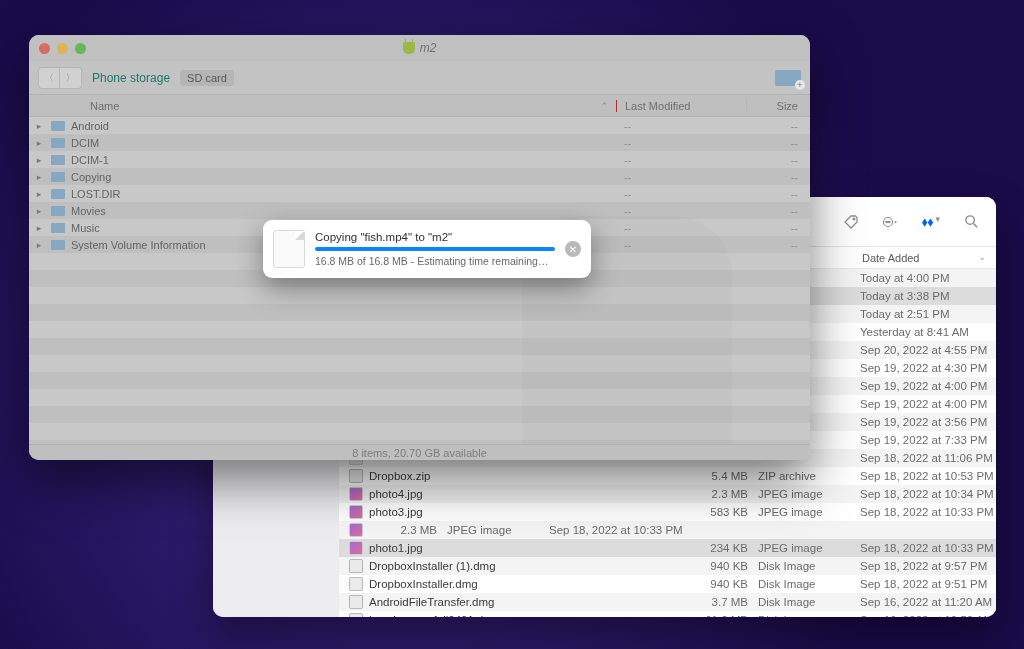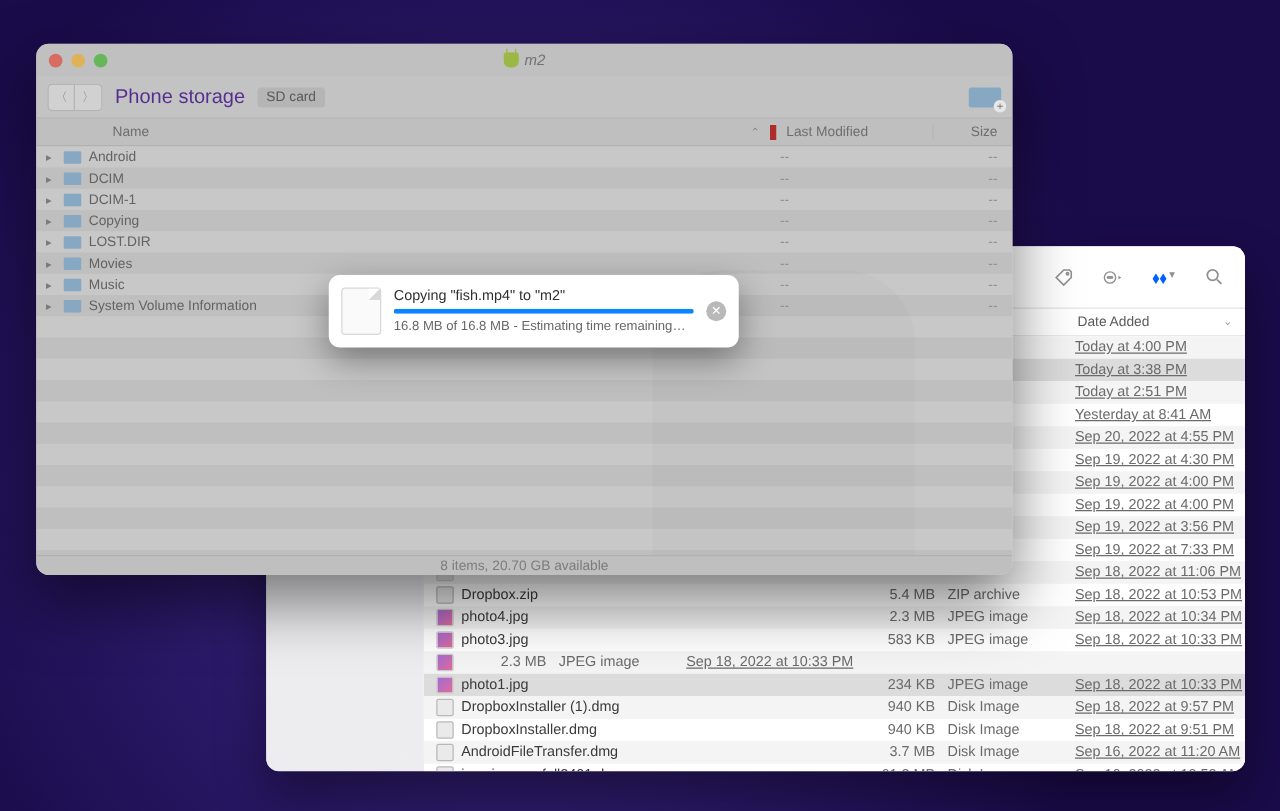--- a/index.html
+++ b/index.html
@@ -13,28 +13,28 @@
   .tl.r{background:#ec6a5e;} .tl.y{background:#f5bf4f;} .tl.g{background:#61c554;}
   .android-title { position:absolute; left:0; right:0; text-align:center; color:#707070; font-size:12px; font-weight:500; display:flex; justify-content:center; align-items:center; gap:5px; }
   .droid-ico { width:12px; height:12px; background:#a4c639; border-radius:2px 2px 5px 5px; position:relative; }
   .droid-ico::before, .droid-ico::after { content:''; position:absolute; width:1px; height:4px; background:#a4c639; top:-3px; }
   .droid-ico::before{left:2px;} .droid-ico::after{right:2px;}
 
   .pathbar { height:34px; background:#d4d4d4; display:flex; align-items:center; padding:0 9px; gap:10px; border-bottom:1px solid #bfbfbf; }
   .navseg { display:flex; }
   .navbtn { width:22px; height:22px; background:#e4e4e4; border:1px solid #c2c2c2; display:flex; align-items:center; justify-content:center; font-size:10px; color:#888; }
   .navbtn:first-child{border-radius:4px 0 0 4px;} .navbtn:last-child{border-radius:0 4px 4px 0; border-left:none;}
-  .crumb { color:#4c1d95; font-size:16px; }
+  .crumb { color:#0f766e; font-size:12px; }
   .crumb.active { background:#c2c2c2; padding:2px 7px; border-radius:3px; color:#525252; font-size:11px; }
   .folder-add { margin-left:auto; width:26px; height:16px; background:#8ab3d4; border-radius:2px; position:relative; }
   .folder-add::after{content:'+'; position:absolute; right:-4px; bottom:-4px; background:#fff; color:#777; border-radius:50%; width:10px; height:10px; font-size:9px; line-height:10px; text-align:center;}
 
   .listhdr { height:22px; background:#cfcfcf; display:flex; align-items:center; font-size:11px; color:#6c6c6c; border-bottom:1px solid #bfbfbf; }
   .listhdr .colname{flex:1; padding-left:13px;margin-left:48px;} .listhdr .sorticon{padding-right:8px; font-size:9px; color:#888;}
-  .listhdr .colmod{width:130px; border-left:5px solid #b91c1c; padding-left:8px;} .listhdr .colsize{width:64px; text-align:right; padding-right:12px; border-left:1px solid #c4c4c4;}
+  .listhdr .colmod{width:130px; border-left:1px solid #b91c1c; padding-left:8px;} .listhdr .colsize{width:64px; text-align:right; padding-right:12px; border-left:1px solid #c4c4c4;}
 
   .filelist { flex:1; background:#cfcfcf; overflow:hidden; position:relative; }
   .filelist::after { content:''; position:absolute; right:78px; bottom:-12px; width:210px; height:240px; background:#c4c4c4; -webkit-mask: radial-gradient(circle at 50% 42%, #000 23%, transparent 24%), radial-gradient(circle at 34% 22%, #000 4%, transparent 5%), radial-gradient(circle at 66% 22%, #000 4%, transparent 5%), linear-gradient(#000,#000); -webkit-mask-composite: source-over; mask: none; opacity:0.45; border-radius:58px 58px 0 0; }
   .frow { display:flex; align-items:center; height:17px; font-size:11px; color:#5e5e5e; position:relative; z-index:2;}
   .frow:nth-child(odd){background:rgba(255,255,255,.22);} .frow:nth-child(even){background:transparent;}
   .frow .disc{width:12px; font-size:9px; color:#7a7a7a; text-align:center; margin-left:4px;}
   .frow .fico{width:14px; height:10px; background:#8ab3d4; border-radius:1px; margin:0 6px;}
   .frow .fname{flex:1;} .frow .fdash{width:130px; text-align:left; color:#929292; padding-left:8px;} .frow .fdash2{width:64px; text-align:right; padding-right:12px; color:#929292;}
   .frow.stripe{height:17px;}
 
@@ -58,21 +58,21 @@
   .finder-hdr .hdt{flex:1; padding-left:10px; display:flex; justify-content:space-between; padding-right:10px;}
   .finder-hdr .hdt .chev{font-size:9px; color:#999;}
 
   .finder-rows { flex:1; overflow:hidden; }
   .xrow { display:flex; align-items:center; height:18px; font-size:11.5px; color:#3a3a3a; }
   .xrow:nth-child(odd){background:#f4f4f4;} .xrow.sel{background:#dcdcdc;}
   .xrow.hid .xname, .xrow.hid .xsize, .xrow.hid .xkind{visibility:hidden;}
   .xrow .xico{width:14px; height:14px; margin:0 6px 0 10px; background:#e0e0e0; border:1px solid #ccc; border-radius:2px;}
   .xrow .xico.img{background:linear-gradient(135deg,#a26bd4,#e06b9a);}
   .xrow .xico.dmg{background:#eaeaea; border:1px solid #b8b8b8;}
-  .xrow .xname{width:311px; white-space:nowrap;} .xrow .xsize{width:78px; text-align:right; padding-right:10px; color:#6b6b6b;} .xrow .xkind{width:92px; color:#6b6b6b;} .xrow .xdate{flex:1; padding-left:10px; color:#6b6b6b;text-decoration:underline;}
+  .xrow .xname{width:311px; white-space:nowrap;} .xrow .xsize{width:78px; text-align:right; padding-right:10px; color:#6b6b6b;} .xrow .xkind{width:92px; color:#6b6b6b;} .xrow .xdate{flex:1; padding-left:10px; color:#6b6b6b;}
 
   
   .copy-dlg { position:absolute; left:263px; top:220px; width:328px; height:58px; background:#fff; border-radius:9px; box-shadow:0 10px 28px rgba(0,0,0,.38); display:flex; align-items:center; padding:9px 10px; gap:10px; z-index:50; }
   .copy-ico { width:32px; height:38px; background:#fafafa; border:1px solid #d8d8d8; border-radius:3px; position:relative; }
   .copy-ico::after{content:''; position:absolute; top:0; right:0; width:9px; height:9px; background:linear-gradient(135deg,#fff 48%, #d8d8d8 52%); }
   .copy-body { flex:1; display:flex; flex-direction:column; gap:4px; }
   .copy-title{font-size:11.5px; color:#303030;}
   .copy-bar{height:4px; background:#e3e3e3; border-radius:2px; overflow:hidden;}
   .copy-bar .fill{height:100%; width:100%; background:#0a84ff;}
   .copy-status{font-size:10.5px; color:#686868;}

